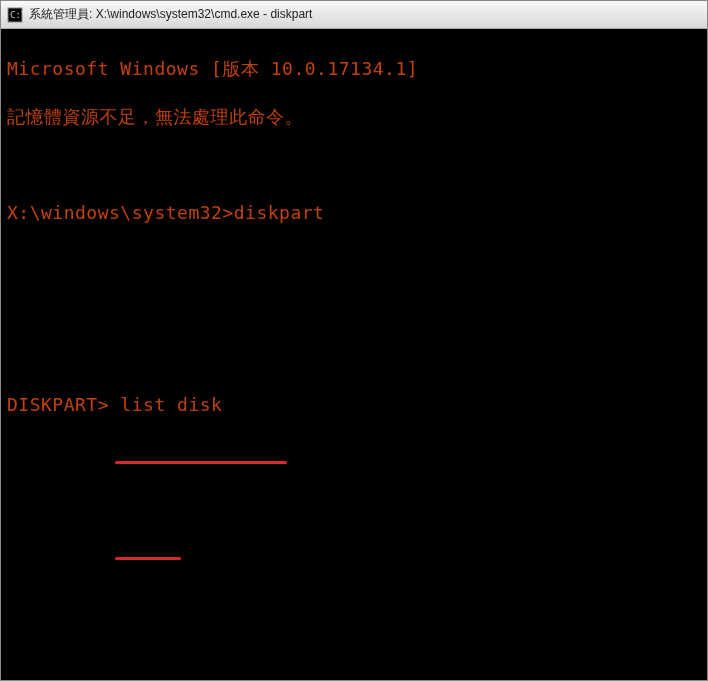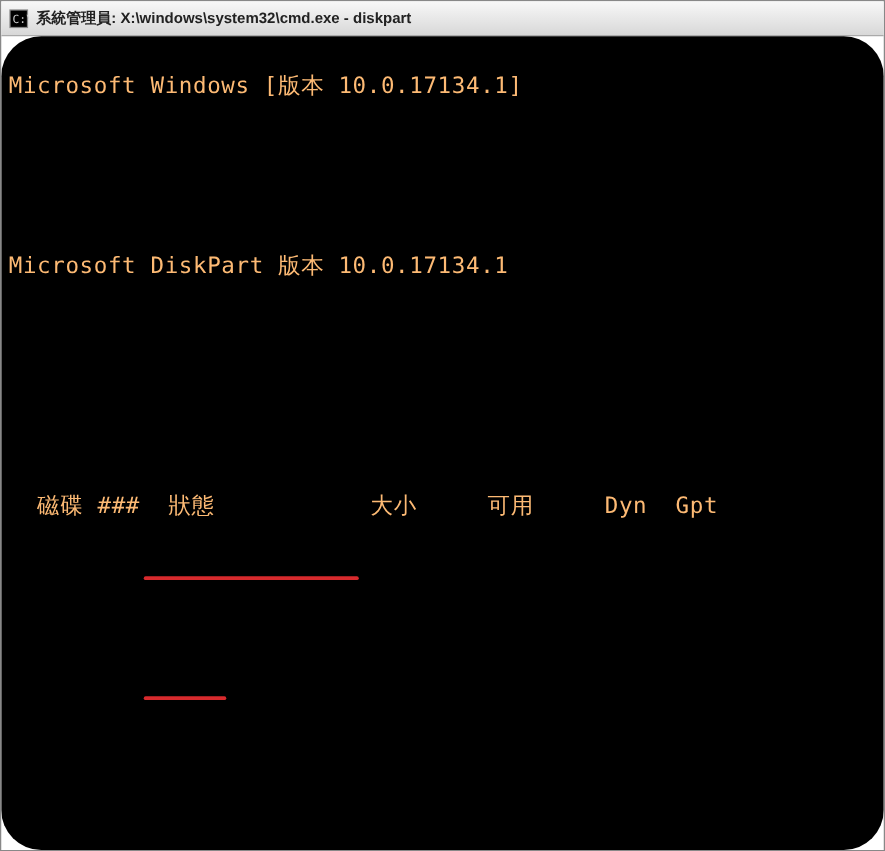--- a/index.html
+++ b/index.html
@@ -23,34 +23,33 @@
   }
   .titlebar-icon {
     width: 16px;
     height: 16px;
     margin-right: 6px;
     display: flex;
     align-items: center;
     justify-content: center;
   }
   .titlebar-icon svg { width: 16px; height: 16px; }
-  .titlebar-text { font-weight: bold; }
+  .titlebar-text { font-weight: normal; }
   .terminal {
     width: 100%;
     height: calc(100% - 28px);
     background: #000;
-    color: #fdba74;
+    color: #c2410c;
     font-family: "Consolas", "MingLiU", "NSimSun", monospace;
     font-size: 18px;
     line-height: 24px;
     padding: 4px 6px;
     white-space: pre;
     letter-spacing: 0.5px;
     position: relative;
-    border-radius: 32px;
   }
   .line { min-height: 24px; position: relative; }
   .underline {
     position: absolute;
     height: 3px;
     background: #d82a2d;
     border-radius: 2px;
   }
 </style>
 </head>
@@ -61,27 +60,28 @@
     <svg viewBox="0 0 16 16">
       <rect x="1" y="1" width="14" height="14" fill="#000" stroke="#888" stroke-width="1"></rect>
       <text x="3" y="11" font-size="9" fill="#ccc" font-family="monospace">C:\</text>
     </svg>
   </span>
   <span class="titlebar-text">系統管理員: X:\windows\system32\cmd.exe - diskpart</span>
 </div>
 
 <div class="terminal">
 <div class="line">Microsoft Windows [版本 10.0.17134.1]</div>
+<div class="line">記憶體資源不足，無法處理此命令。</div>
 <div class="line"></div>
-<div class="line"></div>
-<div class="line">Microsoft DiskPart 版本 10.0.17134.1</div>
+<div class="line">X:\windows\system32&gt;diskpart</div>
 <div class="line"></div>
 <div class="line"></div>
 <div class="line"></div>
-<div class="line">  磁碟 ###  狀態           大小     可用     Dyn  Gpt</div>
+<div class="line">DISKPART&gt; list disk</div>
+<div class="line"></div>
 
 
 
 
 
 
 
 
 
 

